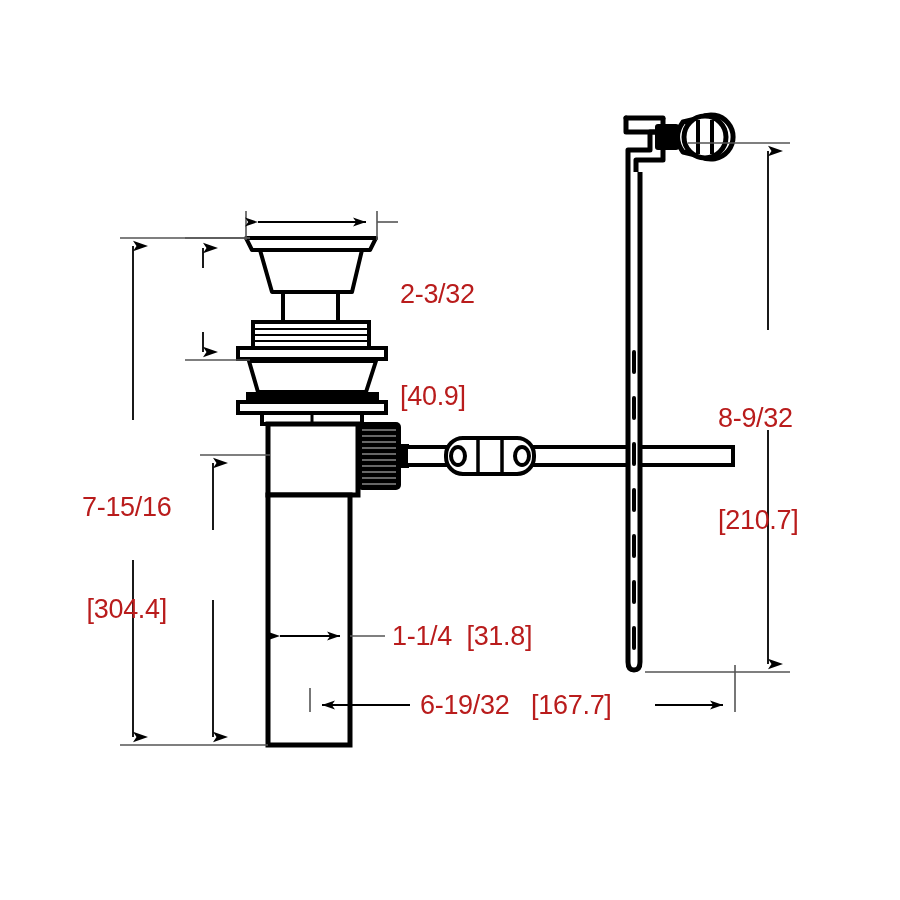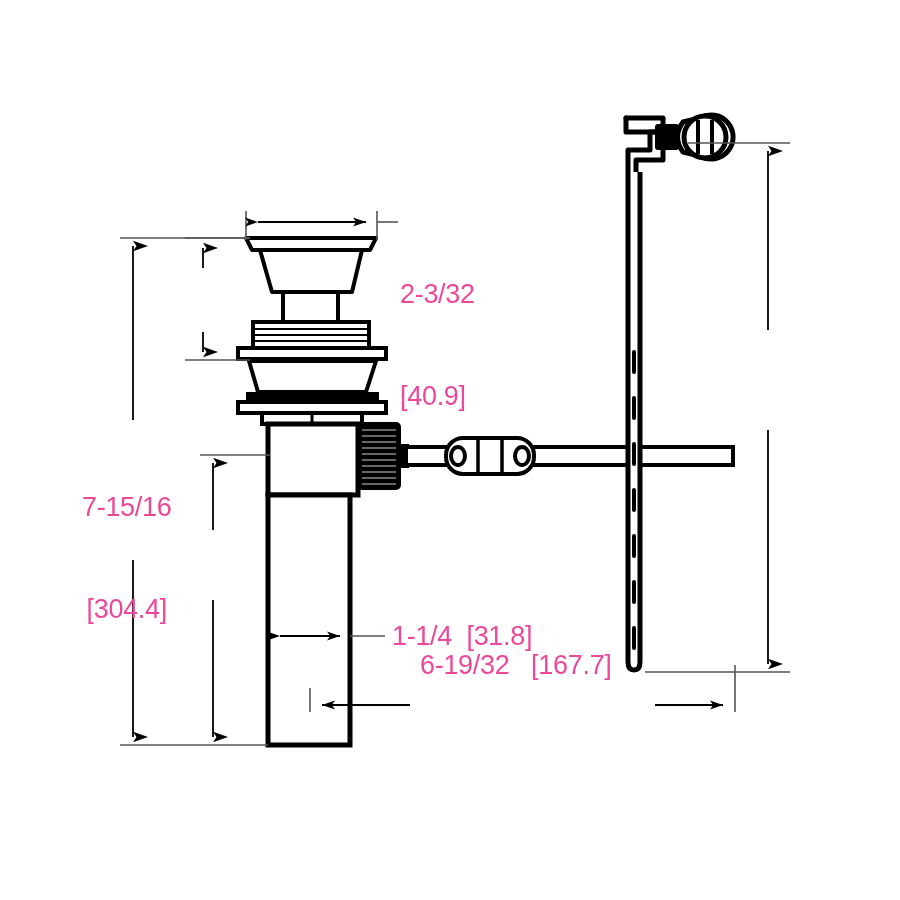--- a/index.html
+++ b/index.html
@@ -17,21 +17,21 @@
   }
   #drawing {
     position: absolute;
     left: 0;
     top: 0;
     width: 900px;
     height: 900px;
   }
   .dim-label {
     position: absolute;
-    color: #ec4899;
+    color: #b91c1c;
     font-family: "Liberation Sans", sans-serif;
     font-size: 27px;
     line-height: 34px;
     letter-spacing: -0.3px;
     white-space: pre;
     font-weight: 400;
   }
   .dim-label.two-line {
     text-align: left;
   }
@@ -205,16 +205,20 @@
 
 
   <div class="dim-label two-line" style="left:82px; top:422px;text-align:center;">
     <div>7-15/16</div>
     <div>[304.4]</div>
   </div>
 
 
   <div class="dim-label" style="left:392px; top:619px;">1-1/4  [31.8]</div>
 
-  <div class="dim-label" style="left:420px; top:648px;">6-19/32   [167.7]</div>
-
+  <div class="dim-label" style="left:420px; top:688px;">6-19/32   [167.7]</div>
+
+  <div class="dim-label two-line" style="left:718px; top:333px;">
+    <div>8-9/32</div>
+    <div>[210.7]</div>
+  </div>
 
 </div>
 
 </body></html>

